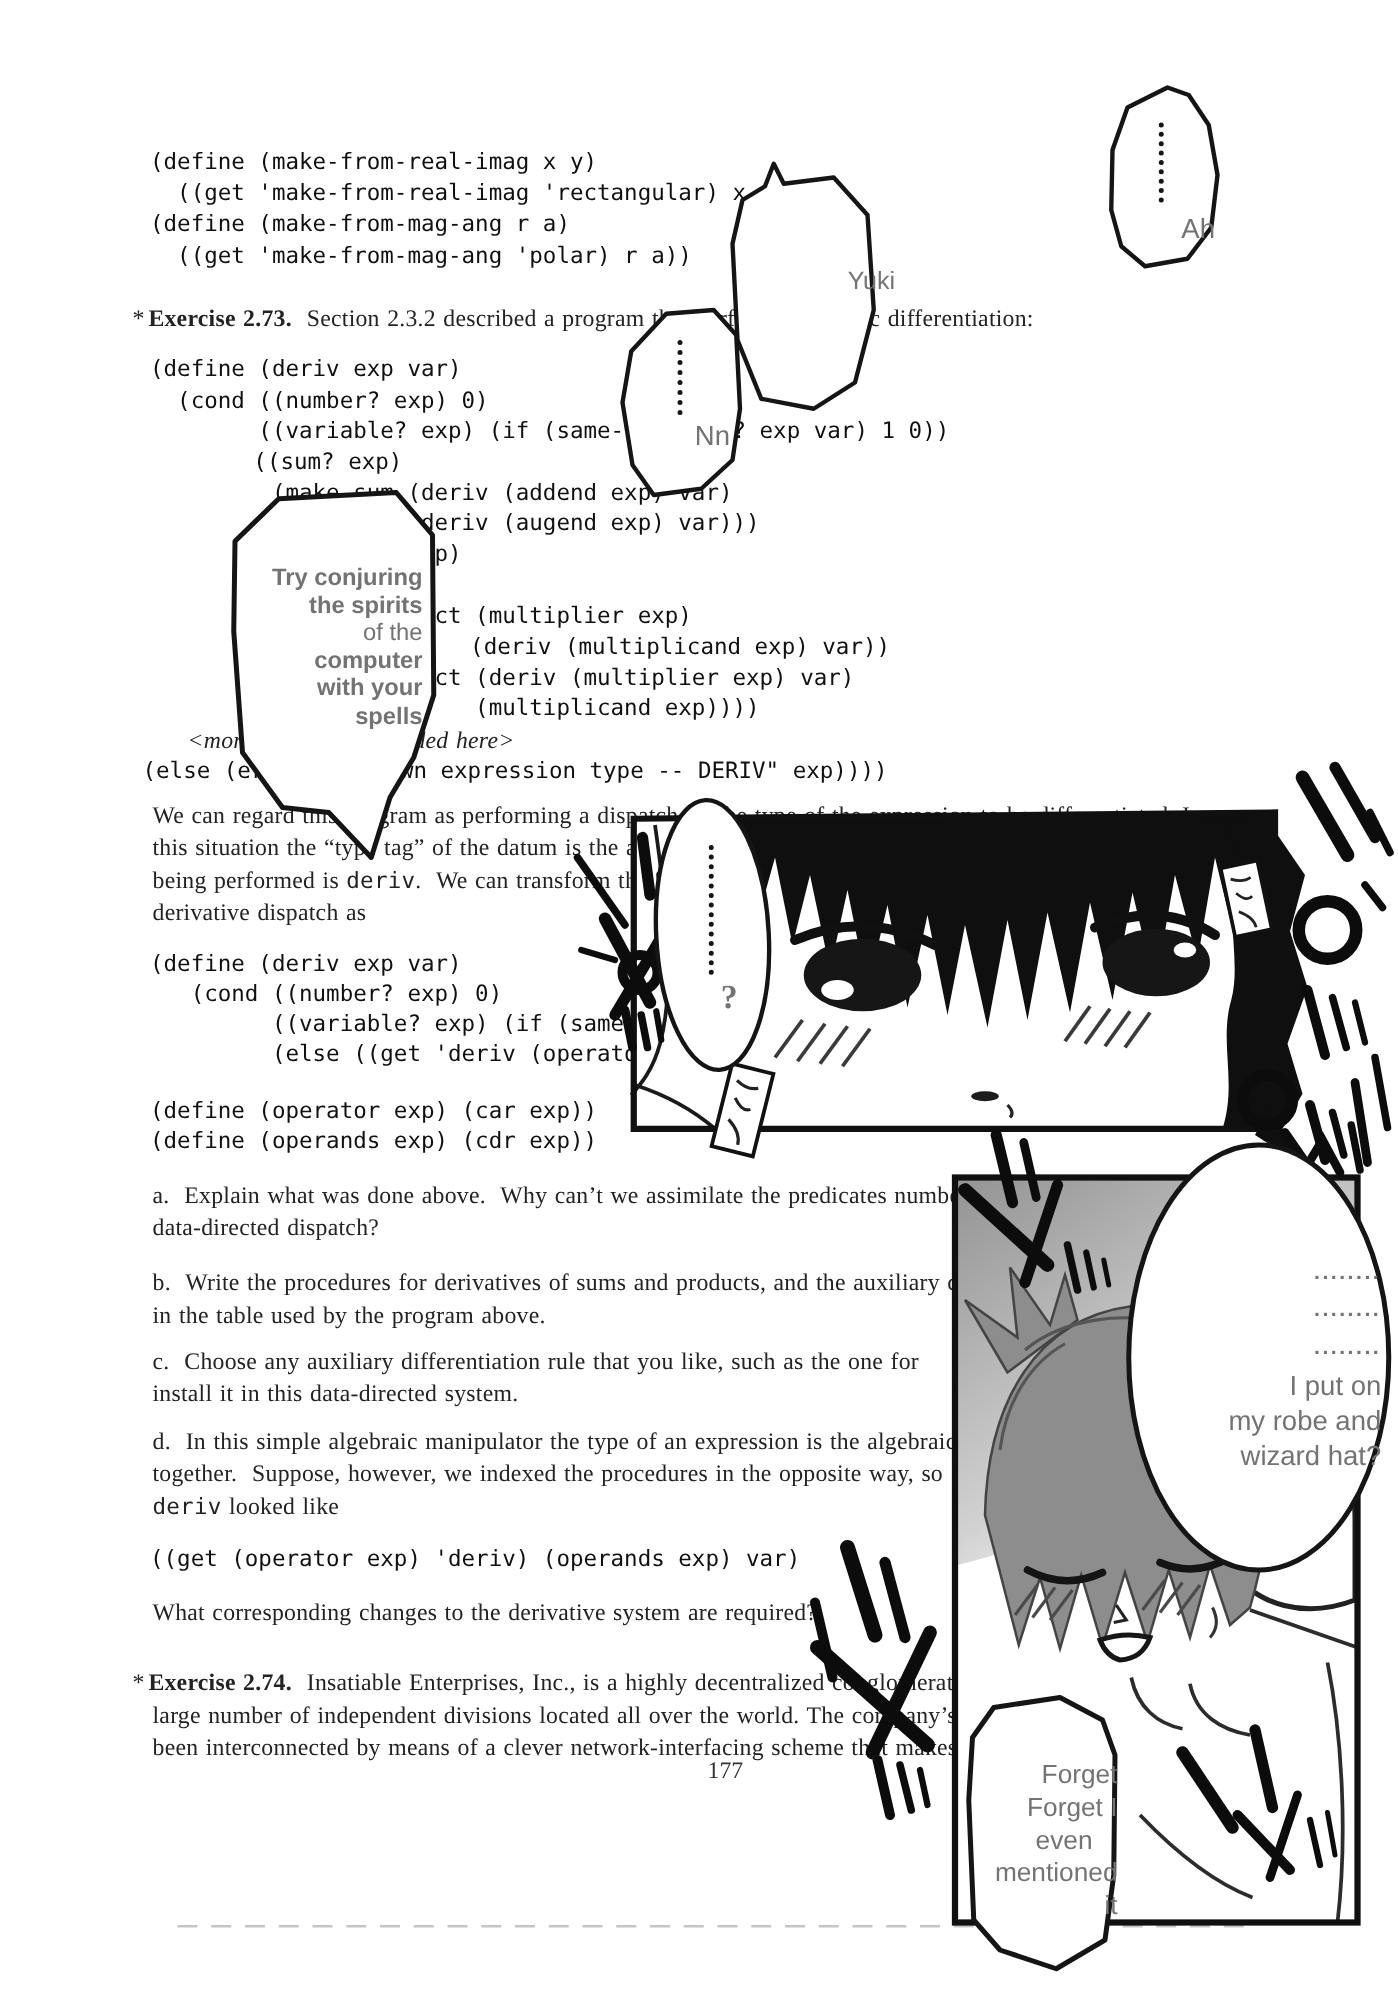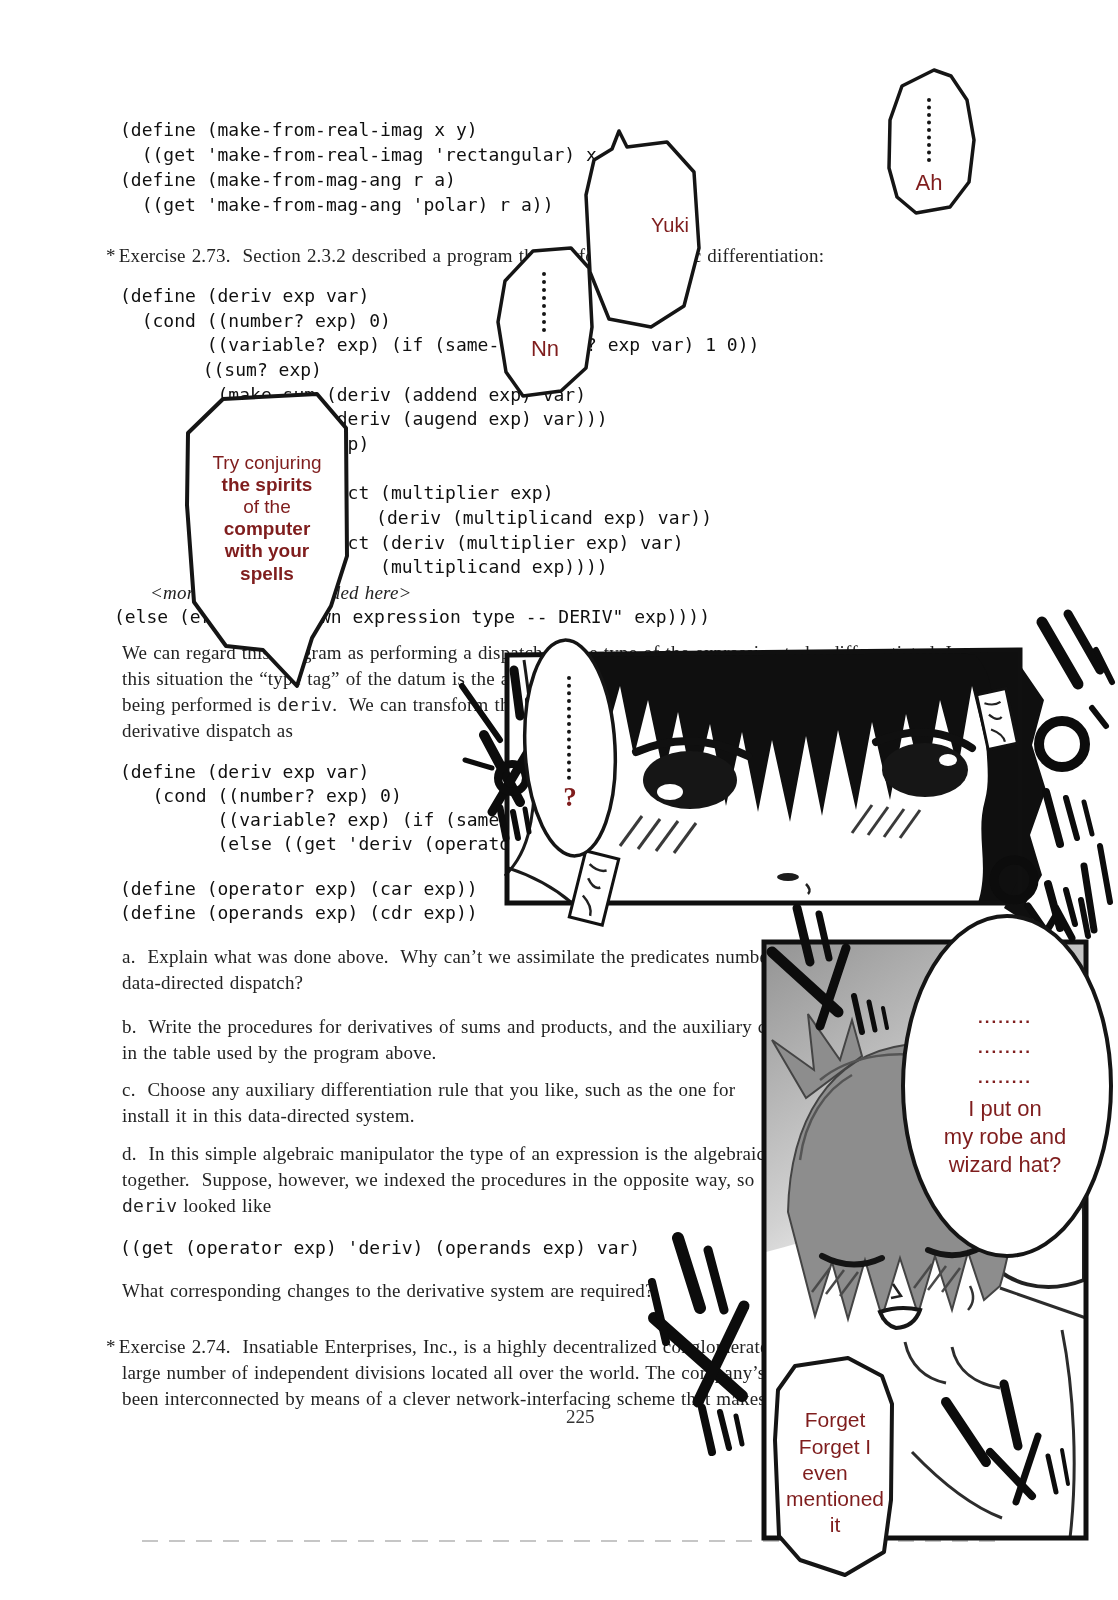--- a/index.html
+++ b/index.html
@@ -1,23 +1,23 @@
 <!DOCTYPE html>
 <html><head>
 <meta charset="utf-8">
 <style>
   html,body{margin:0;padding:0;}
   body{width:1118px;height:1600px;position:relative;background:#fff;overflow:hidden;}
   .ln{position:absolute;font-family:"Liberation Serif",serif;font-size:19px;line-height:26px;color:#232323;white-space:pre;word-spacing:1px;letter-spacing:.2px;z-index:1;}
   .cd{position:absolute;font-family:"DejaVu Sans Mono",monospace;font-size:18px;line-height:24px;color:#101010;white-space:pre;z-index:1;}
   .it{font-style:italic;font-family:"Liberation Serif",serif;}
-  .bold{font-weight:normal;}
+  .bold{font-weight:bold;}
   .mono-inline{font-family:"DejaVu Sans Mono",monospace;font-size:18px;}
   .star{display:inline-block;margin-right:3px;}
-  .bt{position:absolute;font-family:"Liberation Sans",sans-serif;color:#7f1d1d;text-align:center;z-index:3;white-space:pre;}
+  .bt{position:absolute;font-family:"Liberation Sans",sans-serif;color:#737373;text-align:right;z-index:3;white-space:pre;}
   .vdots{position:absolute;width:0;border-left:4px dotted #151515;z-index:3;}
   svg.overlay{position:absolute;left:0;top:0;z-index:2;}
   .pagenum{position:absolute;font-family:"Liberation Serif",serif;font-size:19px;color:#333;z-index:1;}
 </style>
 </head>
 <body>
 
 <div class="cd" style="left:120px;top:118px">(define (make-from-real-imag x y)</div>
 <div class="cd" style="left:120px;top:143px">  ((get 'make-from-real-imag 'rectangular) x y))</div>
 <div class="cd" style="left:120px;top:168px">(define (make-from-mag-ang r a)</div>
@@ -62,21 +62,21 @@
 <div class="ln" style="left:122px;top:1167px">together.  Suppose, however, we indexed the procedures in the opposite way, so</div>
 <div class="ln" style="left:122px;top:1193px"><span class="mono-inline">deriv</span><span> looked like</span></div>
 
 <div class="cd" style="left:120px;top:1236px">((get (operator exp) 'deriv) (operands exp) var)</div>
 <div class="ln" style="left:122px;top:1278px">What corresponding changes to the derivative system are required?</div>
 
 <div class="ln" style="left:106px;top:1334px"><span class="star">*</span><span class="bold">Exercise 2.74.</span><span>  </span><span>Insatiable Enterprises, Inc., is a highly decentralized conglomerate</span></div>
 <div class="ln" style="left:122px;top:1360px">large number of independent divisions located all over the world. The company’s computer</div>
 <div class="ln" style="left:122px;top:1386px">been interconnected by means of a clever network-interfacing scheme that makes the</div>
 
-<div class="pagenum" style="left:566px;top:1406px">225</div>
+<div class="pagenum" style="left:566px;top:1406px">177</div>
 
 <svg class="overlay" width="1118" height="1600" viewBox="0 0 1118 1600">
   <defs>
     <linearGradient id="g1" gradientUnits="userSpaceOnUse" x1="780" y1="950" x2="1010" y2="1290">
       <stop offset="0" stop-color="#979797"></stop>
       <stop offset="0.55" stop-color="#d2d2d2"></stop>
       <stop offset="0.85" stop-color="#ffffff"></stop>
     </linearGradient>
   </defs>
 
@@ -241,21 +241,21 @@
 </svg>
 
 <div class="bt" style="left:624px;top:214px;width:92px;font-size:20px">Yuki</div>
 
 <div class="vdots" style="left:927px;top:98px;height:64px"></div>
 <div class="bt" style="left:886px;top:170px;width:86px;font-size:22px">Ah</div>
 
 <div class="vdots" style="left:542px;top:272px;height:60px"></div>
 <div class="bt" style="left:506px;top:336px;width:78px;font-size:22px">Nn</div>
 
-<div class="bt" style="left:196px;top:452px;width:142px;font-size:19px;font-weight:400">Try conjuring</div>
+<div class="bt" style="left:196px;top:452px;width:142px;font-size:19px;font-weight:700">Try conjuring</div>
 <div class="bt" style="left:196px;top:474px;width:142px;font-size:19px;font-weight:600">the spirits</div>
 <div class="bt" style="left:196px;top:496px;width:142px;font-size:19px;font-weight:400">of the</div>
 <div class="bt" style="left:196px;top:518px;width:142px;font-size:19px;font-weight:600">computer</div>
 <div class="bt" style="left:196px;top:540px;width:142px;font-size:19px;font-weight:600">with your</div>
 <div class="bt" style="left:196px;top:563px;width:142px;font-size:19px;font-weight:600">spells</div>
 
 <div class="vdots" style="left:567px;top:676px;height:104px"></div>
 <div class="bt" style="left:550px;top:782px;width:40px;font-size:27px;font-weight:bold;font-family:'Liberation Serif',serif">?</div>
 
 <div class="bt" style="left:905px;top:1008px;width:200px;font-size:17px;font-weight:bold;letter-spacing:2px">........</div>

